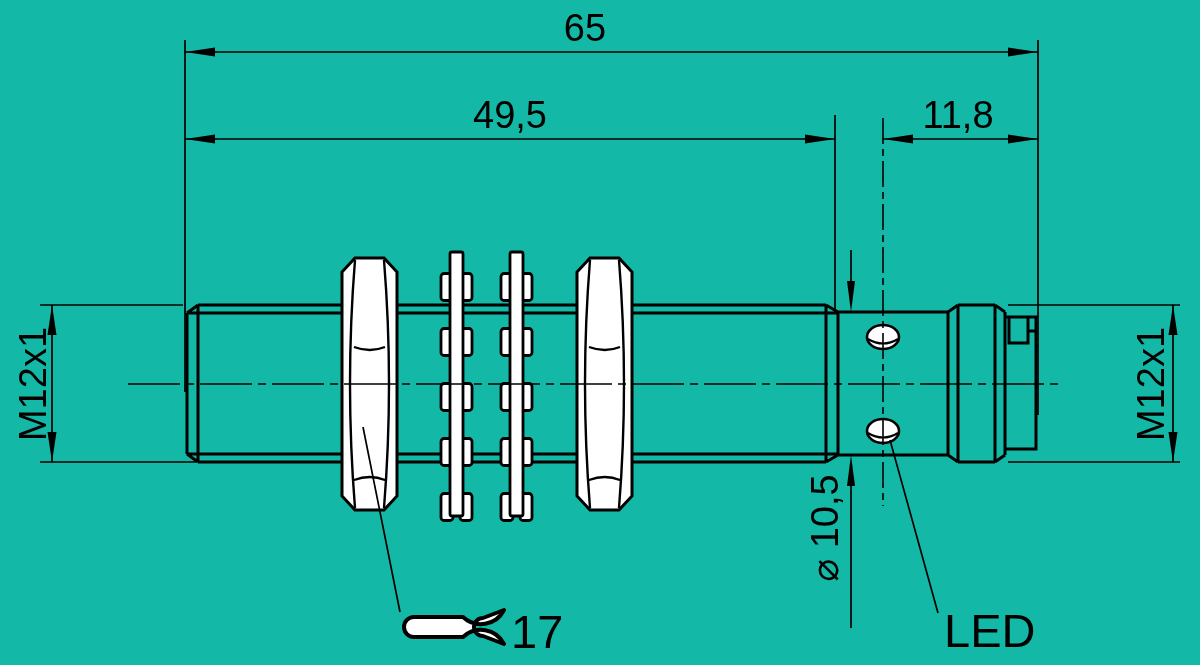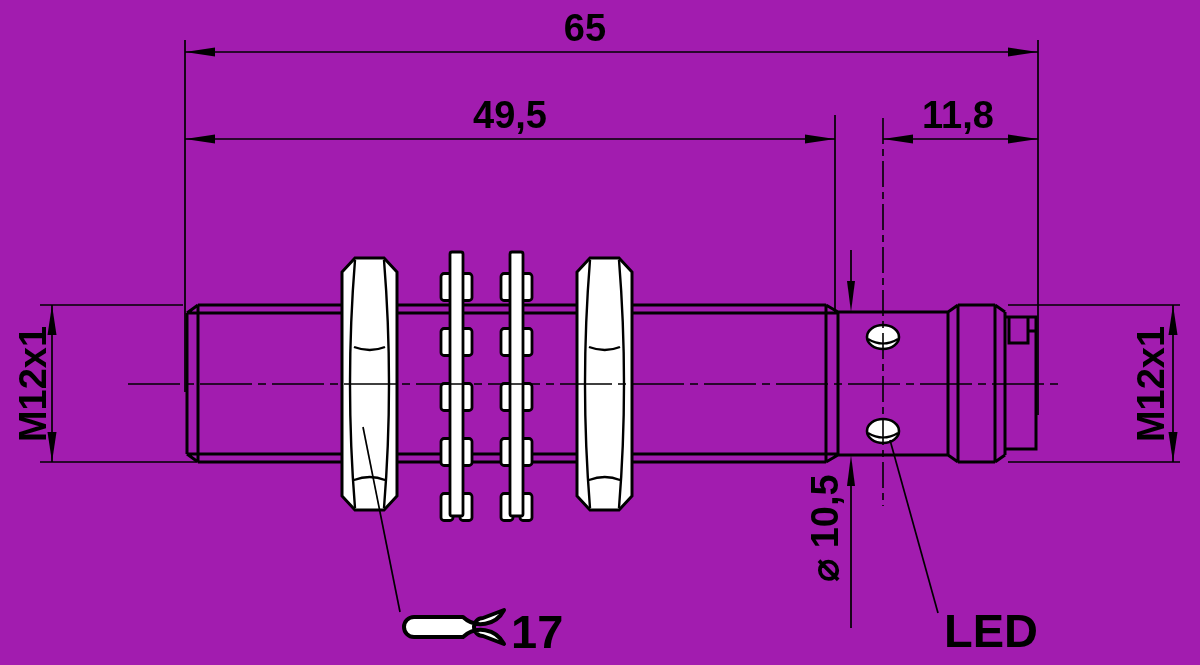--- a/index.html
+++ b/index.html
@@ -1,16 +1,16 @@
 <!DOCTYPE html>
 <html><head>
 <meta charset="utf-8">
 <style>
   html,body{margin:0;padding:0;background:#ffffff;}
-  .page{width:1200px;height:665px;background:#a21caf;position:relative;overflow:hidden;font-weight:bold;}
+  .page{width:1200px;height:665px;background:#14b8a6;position:relative;overflow:hidden;}
   svg{display:block;}
   .b{stroke:#000;stroke-width:3;fill:none;stroke-linecap:butt;}
   .b2{stroke:#000;stroke-width:2.4;fill:none;}
   .wf{stroke:#000;stroke-width:2.8;fill:#fff;}
   .nf{stroke:#000;stroke-width:3;fill:#fff;stroke-linejoin:miter;}
   .d{stroke:#000;stroke-width:1.7;fill:none;}
   .a{fill:#000;stroke:none;}
   .cl{stroke:#000;stroke-width:1.6;fill:none;}
   .led{stroke:#000;stroke-width:2.6;fill:#fff;}
   .leda{stroke:#000;stroke-width:2.2;fill:none;}

